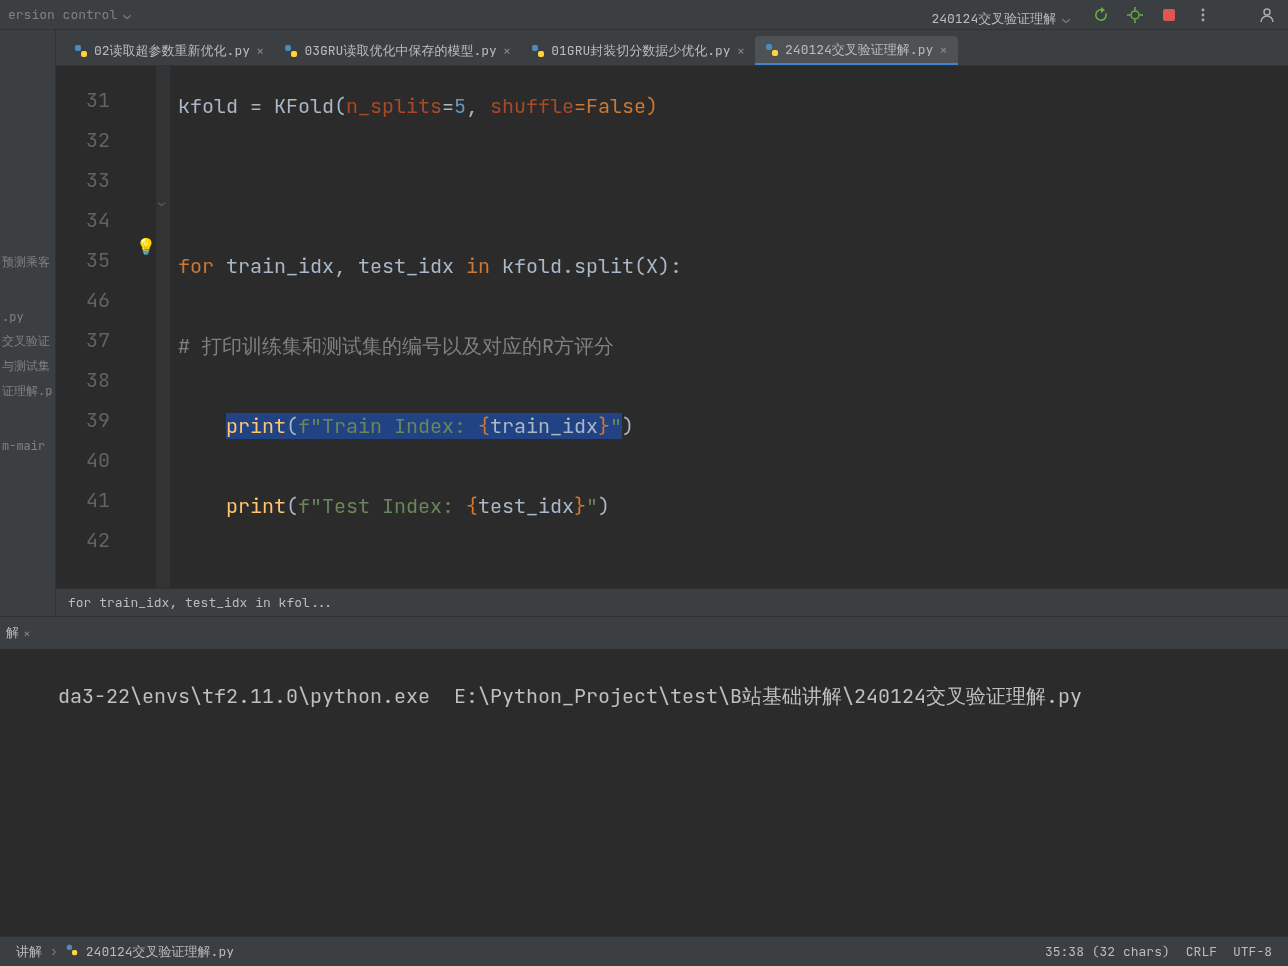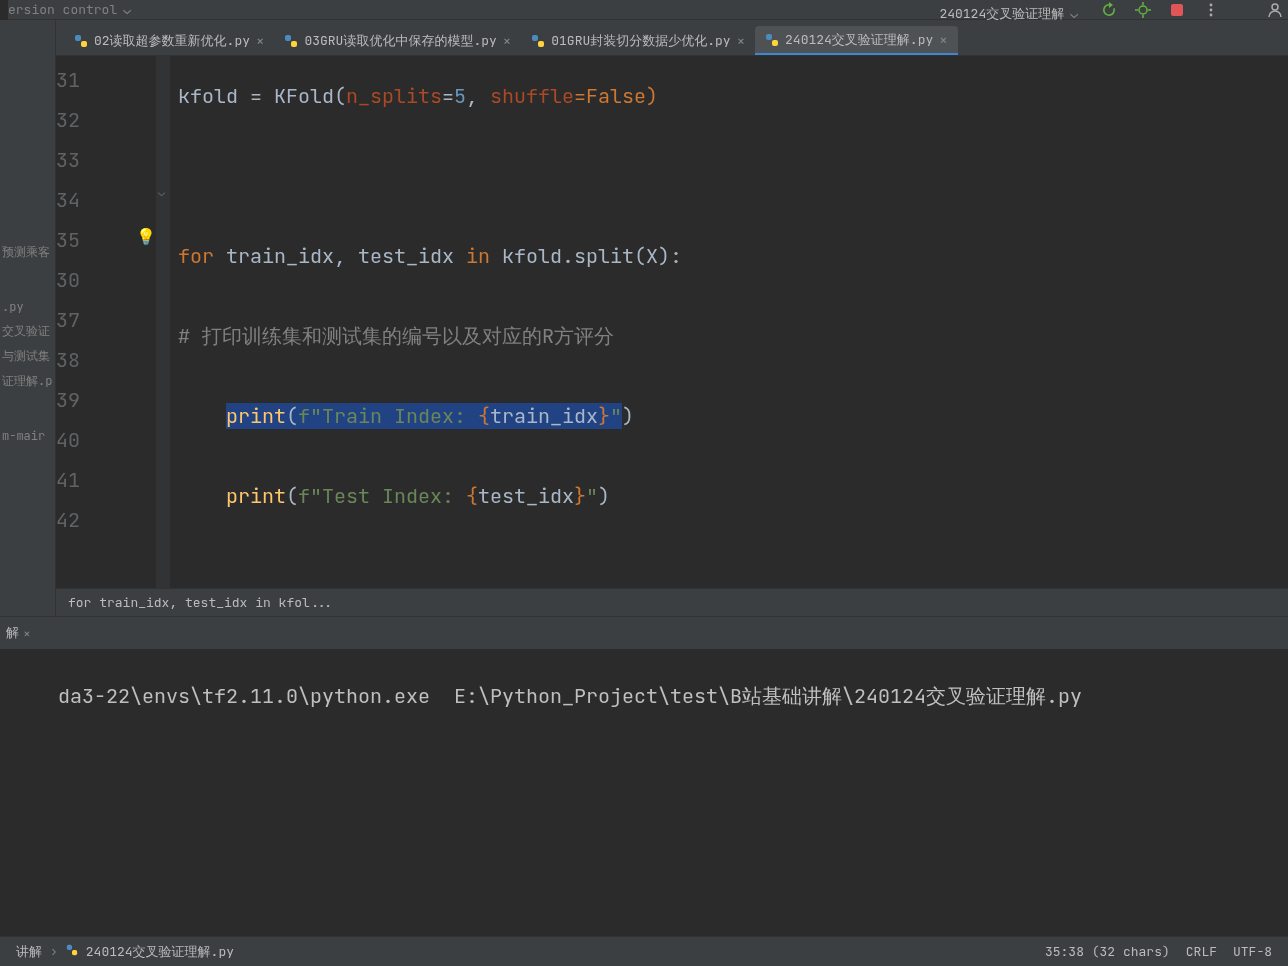--- a/index.html
+++ b/index.html
@@ -7,28 +7,27 @@
   width: 1288px;
   height: 966px;
   background: #2b2b2b;
   font-family: "JetBrains Mono", "Consolas", monospace;
   color: #a9b7c6;
   overflow: hidden;
   display: flex;
   flex-direction: column;
 }
 .top-toolbar {
-  height: 20px;
+  height: 30px;
   background: #3c3f41;
   border-bottom: 1px solid #323232;
   display: flex;
   align-items: center;
   justify-content: space-between;
-  padding: 0 0;
-  margin-left: 8px;
+  padding: 0 8px;
 }
 .top-left { display: flex; align-items: center; gap: 6px; color: #808080; font-size: 13px; }
 .top-right { display: flex; align-items: flex-end; gap: 8px; }
 .top-btn {
   width: 26px; height: 26px;
   display: flex; align-items: center; justify-content: center;
   border-radius: 4px;
 }
 .run-config { display: flex; align-items: center; gap: 6px; color: #bbb; font-size: 13px; margin-right: 10px; }
 
@@ -89,25 +88,25 @@
   flex: 1;
   display: flex;
   background: #2b2b2b;
   overflow: hidden;
   position: relative;
 }
 .gutter {
   width: 100px;
   background: #2b2b2b;
   color: #606366;
-  text-align: left;
+  text-align: center;
   padding-right: 16px;
   font-size: 20px;
   line-height: 40px;
-  padding-top: 4px;
+  padding-top: 14px;
   position: relative;
 }
 .fold-strip {
   width: 14px;
   background: #313335;
   position: relative;
 }
 .fold-mark {
   position: absolute;
   left: 2px;
@@ -296,21 +295,21 @@
       </div>
     </div>
 
     <div class="code-wrap">
       <div class="gutter">
         <div>31</div>
         <div>32</div>
         <div>33</div>
         <div>34</div>
         <div>35</div>
-        <div>30</div>
+        <div>46</div>
         <div>37</div>
         <div>38</div>
         <div>39</div>
         <div>40</div>
         <div>41</div>
         <div>42</div>
       </div>
       <div class="fold-strip">
         <span class="fold-mark" style="top:128px">⌄</span>
       </div>

